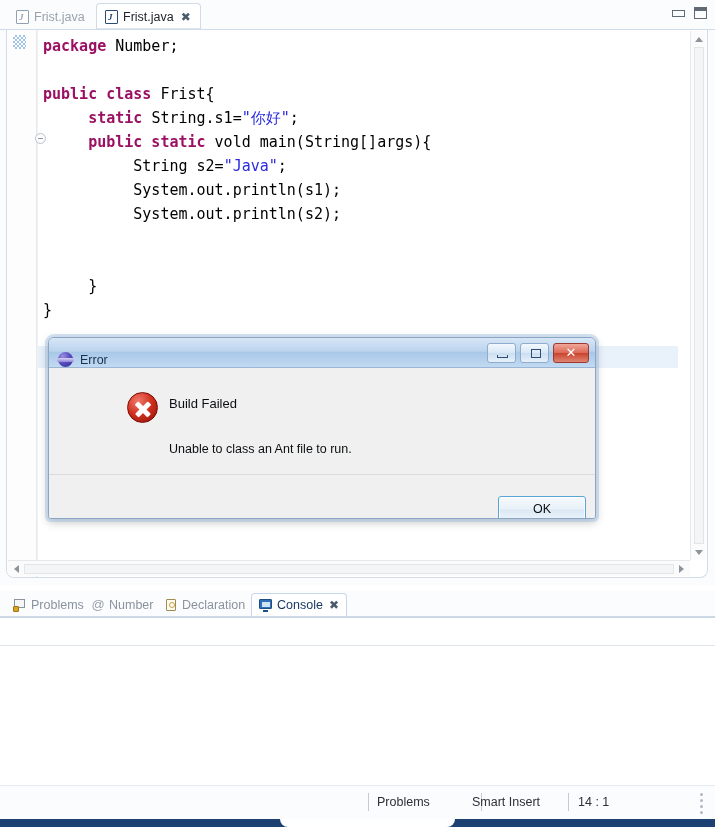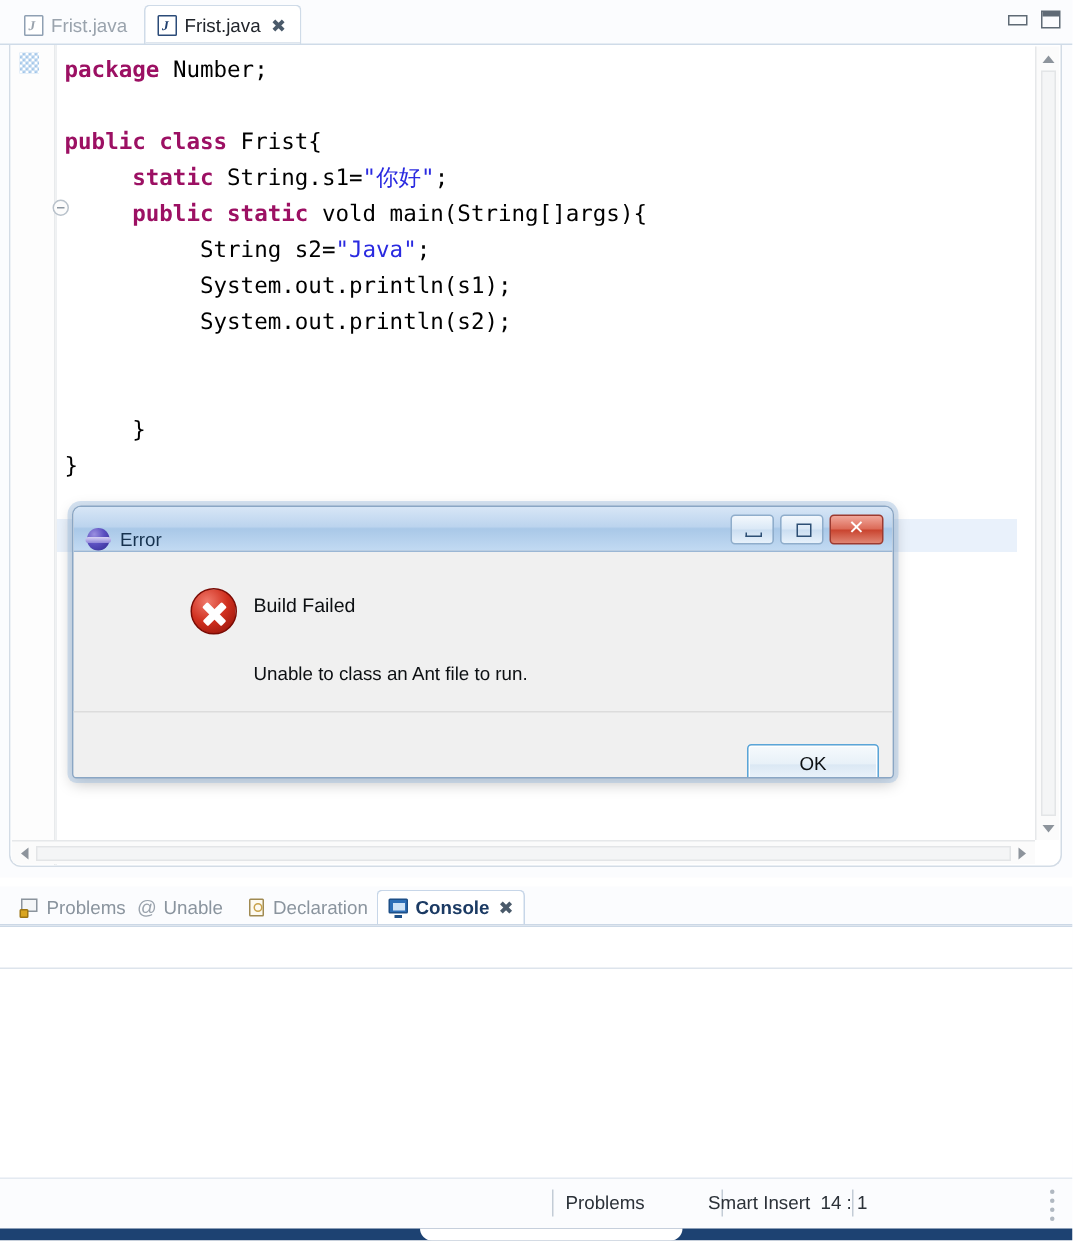--- a/index.html
+++ b/index.html
@@ -153,21 +153,21 @@
     position: absolute; left: 0; top: 591px; width: 715px; height: 194px;
     background: #fbfcfe;
   }
   .btabbar { position: absolute; left: 0; top: 0; width: 715px; height: 26px; }
   .btab {
     position: absolute; top: 2px; height: 24px;
     display: flex; align-items: center; gap: 4px; padding: 0 7px;
     font-size: 12.5px; color: #8a949e; white-space: nowrap;
   }
   .btab.active {
-    background: #ffffff; color: #1b3a63; font-weight: bold;
+    background: #ffffff; color: #1b3a63; font-weight: normal;
     border: 1px solid #c7d6e8; border-bottom-color: #ffffff;
     border-radius: 4px 4px 0 0;
   }
   .btab-underline { position:absolute; left:0; top:25px; width:715px; height:1px; background:#ccd8e6; }
   .bicon { width: 14px; height: 14px; position: relative; flex:0 0 auto; }
   .ico-problems .b1 { position:absolute; left:1px; top:1px; width:11px; height:9px;
     border:1px solid #8b949d; background:#f4f6f8; }
   .ico-problems .b2 { position:absolute; left:0px; bottom:0px; width:6px; height:6px;
     background:#d9a520; border:1px solid #9d7512; border-radius:1px; }
   .ico-javadoc { color:#9aa3ad; font-size:13px; line-height:14px; text-align:center; }
@@ -366,21 +366,21 @@
       <div class="btab" style="left:6px;">
         <span class="bicon ico-problems">
           <span class="b1"></span>
             <span class="b2"></span>
         </span>
         <span>Problems</span>
       </div>
 
       <div class="btab" style="left:84px;">
         <span class="bicon ico-javadoc">@</span>
-        <span>Unable</span>
+        <span>Number</span>
       </div>
 
       <div class="btab" style="left:157px;">
         <span class="bicon ico-decl">
           <span class="b1"></span>
             <span class="b2"></span>
         </span>
         <span>Declaration</span>
       </div>
 
@@ -400,21 +400,21 @@
       <div class="console-rule"></div>
     </div>
   </div>
 
   <div class="statusbar">
     <div class="sb-sep" style="left:368px;"></div>
     <div class="sb-txt" style="left:377px;">Problems</div>
     <div class="sb-sep" style="left:481px;"></div>
     <div class="sb-txt" style="left:472px;">Smart Insert</div>
     <div class="sb-sep" style="left:568px;"></div>
-    <div class="sb-txt" style="left:547px;text-align:center;">14 : 1</div>
+    <div class="sb-txt" style="left:578px;text-align:center;">14 : 1</div>
     <div class="sb-dots">
       <i style="top:0"></i>
         <i style="top:6px"></i>
         <i style="top:12px"></i>
         <i style="top:18px"></i>
     </div>
   </div>
 
   <div class="windowbar"></div>
 

